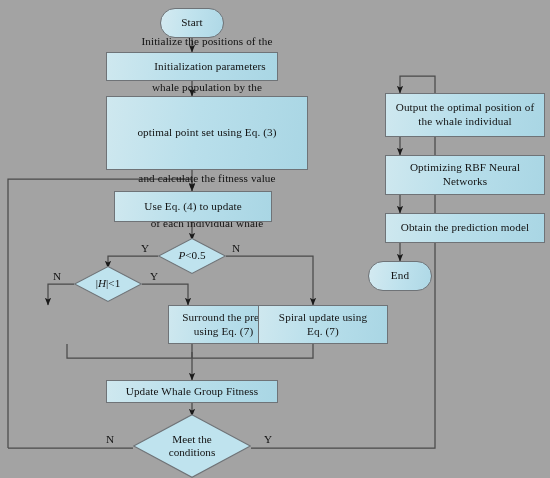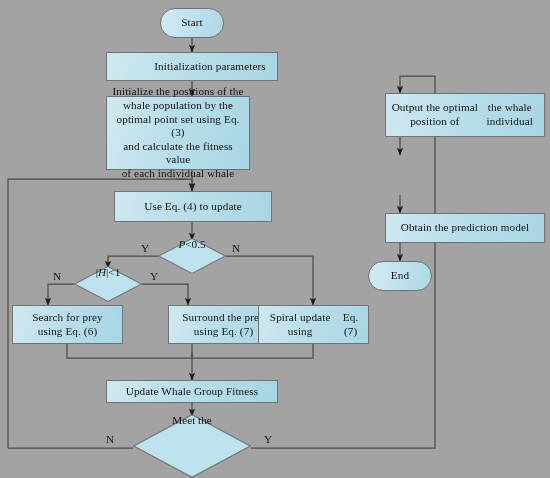--- a/index.html
+++ b/index.html
@@ -36,21 +36,21 @@
     letter-spacing:.1px;
   }
   .node.term{
     border-radius:999px;
     background:linear-gradient(100deg,#d4eaf1 0%,#bfe2ed 50%,#aed8e6 100%);
   }
   .diamond{
     position:absolute;
     box-sizing:border-box;
     display:flex;
-    align-items:flex-start;
+    align-items:center;
     justify-content:center;
     text-align:center;
     font-size:11.2px;
     line-height:1.18;
     color:#111;
   }
   .diamond .dshape{
     position:absolute;
     left:0;top:0;width:100%;height:100%;
   }
@@ -119,21 +119,21 @@
   </svg>
 
   <div class="node term" style="left:160px;top:8px;width:64px;height:30px;">
     <span>Start</span>
   </div>
 
   <div class="node" style="left:106px;top:52px;width:172px;height:29px;padding-left:40px;">
     <span>Initialization parameters</span>
   </div>
 
-  <div class="node" style="left:106px;top:96px;width:144px;height:74px;flex-direction:column;">
+  <div class="node" style="left:106px;top:96px;width:202px;height:74px;flex-direction:column;gap:32px;">
     <span>Initialize the positions of the</span>
     <span>whale population by the</span>
     <span>optimal point set  using Eq. (3)</span>
     <span>and calculate the fitness value</span>
     <span>of each individual whale</span>
   </div>
 
   <div class="node" style="left:114px;top:191px;width:158px;height:31px;flex-direction:column;">
     <span>Use Eq. (4) to update</span>
   </div>
@@ -145,53 +145,54 @@
     <span class="dlabel"><span class="it">P</span><span>&lt;0.5</span></span>
   </div>
 
   <div class="diamond" style="left:74px;top:266px;width:68px;height:36px;">
     <svg class="dshape" viewBox="0 0 68 36" preserveAspectRatio="none">
       <polygon points="34,0.6 67.4,18 34,35.4 0.6,18" fill="#bfe3ee" stroke="#6f7377" stroke-width="1.1"></polygon>
     </svg>
     <span class="dlabel"><span>|</span><span class="it">H</span><span>|</span><span>&lt;1</span></span>
   </div>
 
-  <div class="node" style="left:12px;top:305px;width:111px;height:39px;flex-direction:column;">
-    <span>Search for prey</span>
-    <span>using Eq. (6)</span>
-  </div>
 
   <div class="node" style="left:137px;top:305px;width:111px;height:39px;flex-direction:column;margin-left:31px;">
     <span>Surround the prey</span>
     <span>using Eq. (7)</span>
   </div>
 
-  <div class="node" style="left:258px;top:305px;width:111px;height:39px;justify-content:center;">
+  <div class="node" style="left:258px;top:305px;width:130px;height:39px;flex-direction:column;justify-content:center;">
     <span>Spiral update using</span>
     <span>Eq. (7)</span>
   </div>
 
   <div class="node" style="left:106px;top:380px;width:172px;height:23px;">
     <span>Update Whale Group Fitness</span>
   </div>
 
   <div class="diamond" style="left:133px;top:414px;width:118px;height:64px;">
     <svg class="dshape" viewBox="0 0 118 64" preserveAspectRatio="none">
       <polygon points="59,0.7 117.3,32 59,63.3 0.7,32" fill="#bfe3ee" stroke="#6f7377" stroke-width="1.1"></polygon>
     </svg>
     <span class="dlabel" style="display:flex;flex-direction:column;">
       <span>Meet the</span>
+      <span>conditions</span>
     </span>
   </div>
 
-  <div class="node" style="left:385px;top:93px;width:160px;height:44px;">
+  <div class="node" style="left:385px;top:93px;width:160px;height:44px;flex-direction:column;">
     <span>Output the optimal position of</span>
     <span>the whale individual</span>
   </div>
 
+  <div class="node" style="left:385px;top:155px;width:160px;height:40px;flex-direction:column;">
+    <span>Optimizing RBF Neural</span>
+    <span>Networks</span>
+  </div>
 
   <div class="node" style="left:385px;top:213px;width:160px;height:30px;">
     <span>Obtain the prediction model</span>
   </div>
 
   <div class="node term" style="left:368px;top:261px;width:64px;height:30px;">
     <span>End</span>
   </div>
 
   <span class="edgelabel" style="left:141px;top:243px;">Y</span>

